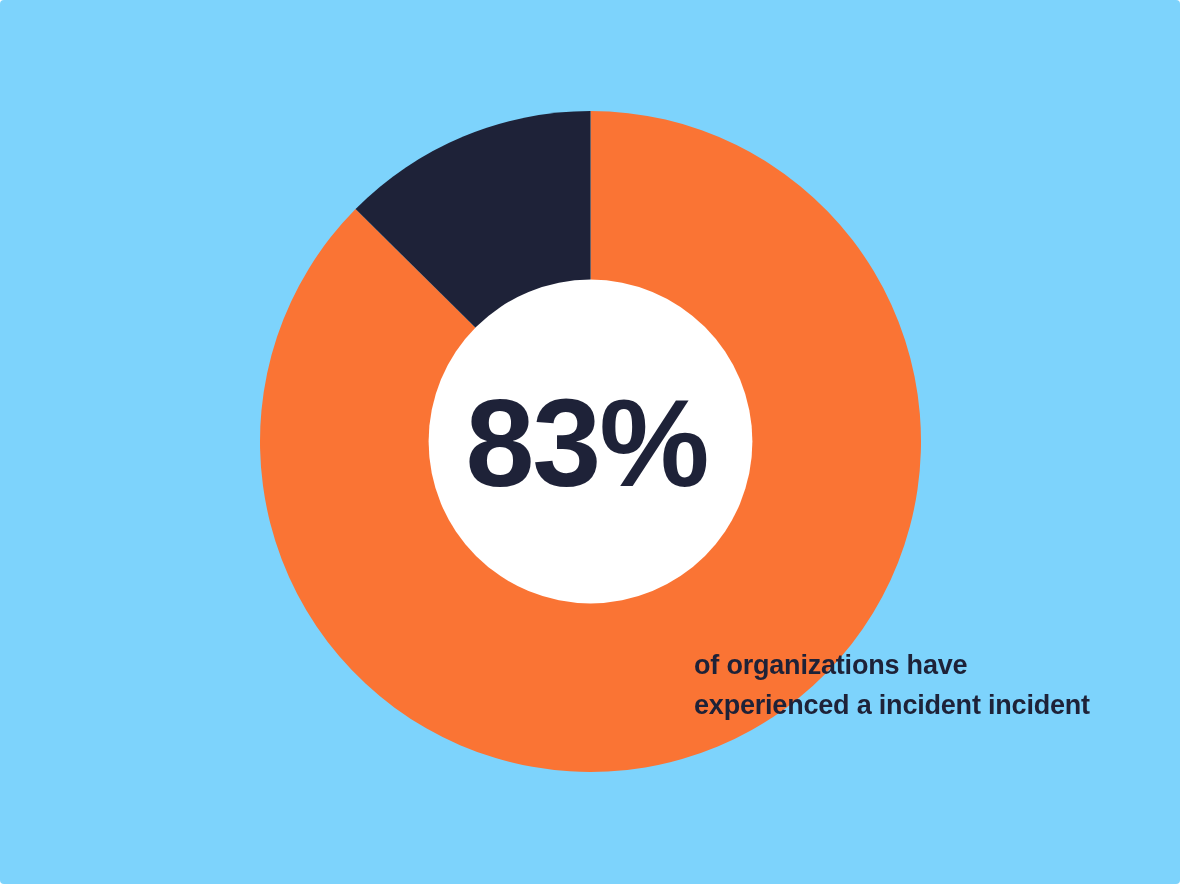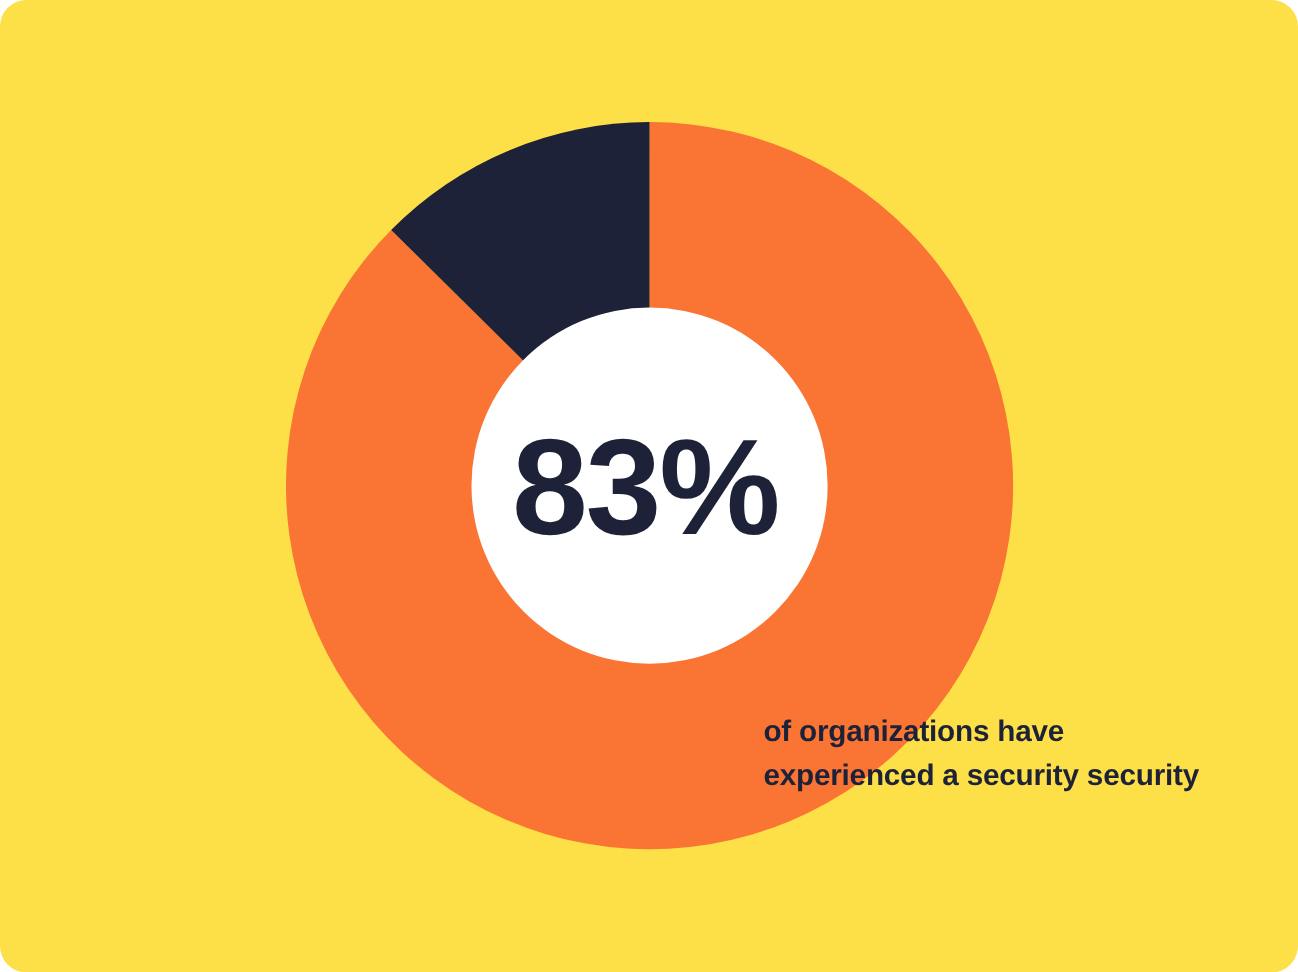--- a/index.html
+++ b/index.html
@@ -9,22 +9,22 @@
     background: #ffffff;
   }
   body {
     font-family: "Liberation Sans", sans-serif;
   }
 
   .card {
     position: relative;
     width: 1180px;
     height: 884px;
-    background: #fde047;
-    border-radius: 24px;
+    background: #7dd3fc;
+    border-radius: 4px;
     overflow: hidden;
     box-sizing: border-box;
   }
 
   
   .chart-area {
     position: absolute;
     left: 260px;
     top: 111px;
     width: 661px;
@@ -94,16 +94,16 @@
       <circle cx="330.5" cy="330.5" r="161.9" fill="#ffffff"></circle>
     </svg>
   </div>
 
   <div class="center-label">
     <span class="center-value">83%</span>
   </div>
 
   <div class="caption">
     <span class="caption-line">of organizations have</span>
-    <span class="caption-line">experienced a security security</span>
+    <span class="caption-line">experienced a incident incident</span>
   </div>
 
 </div>
 
 </body></html>

